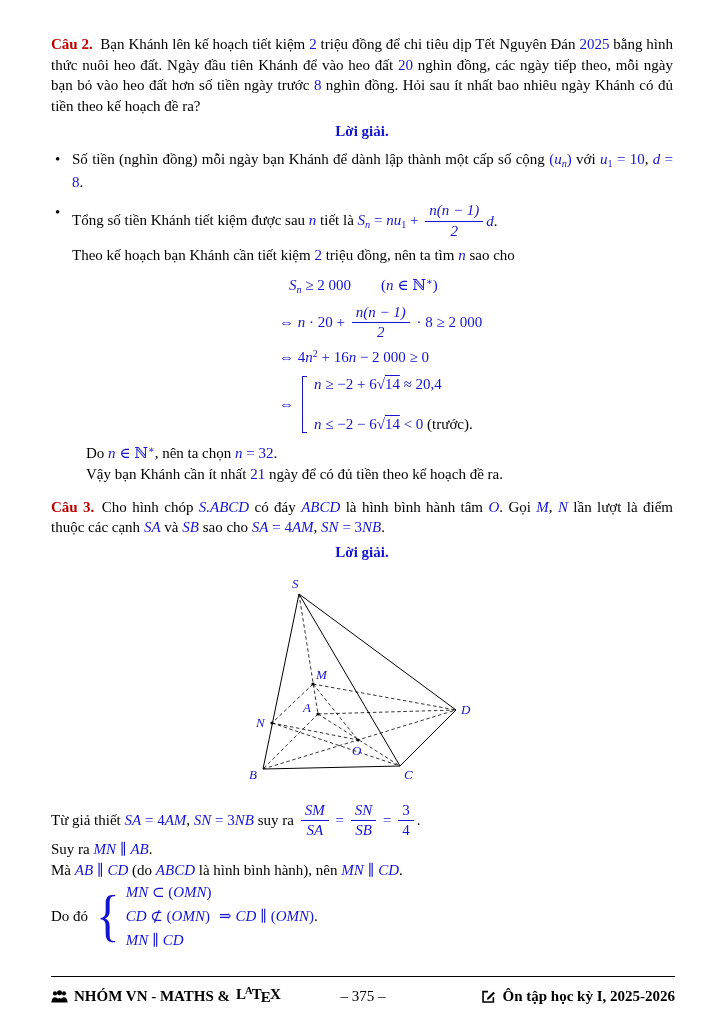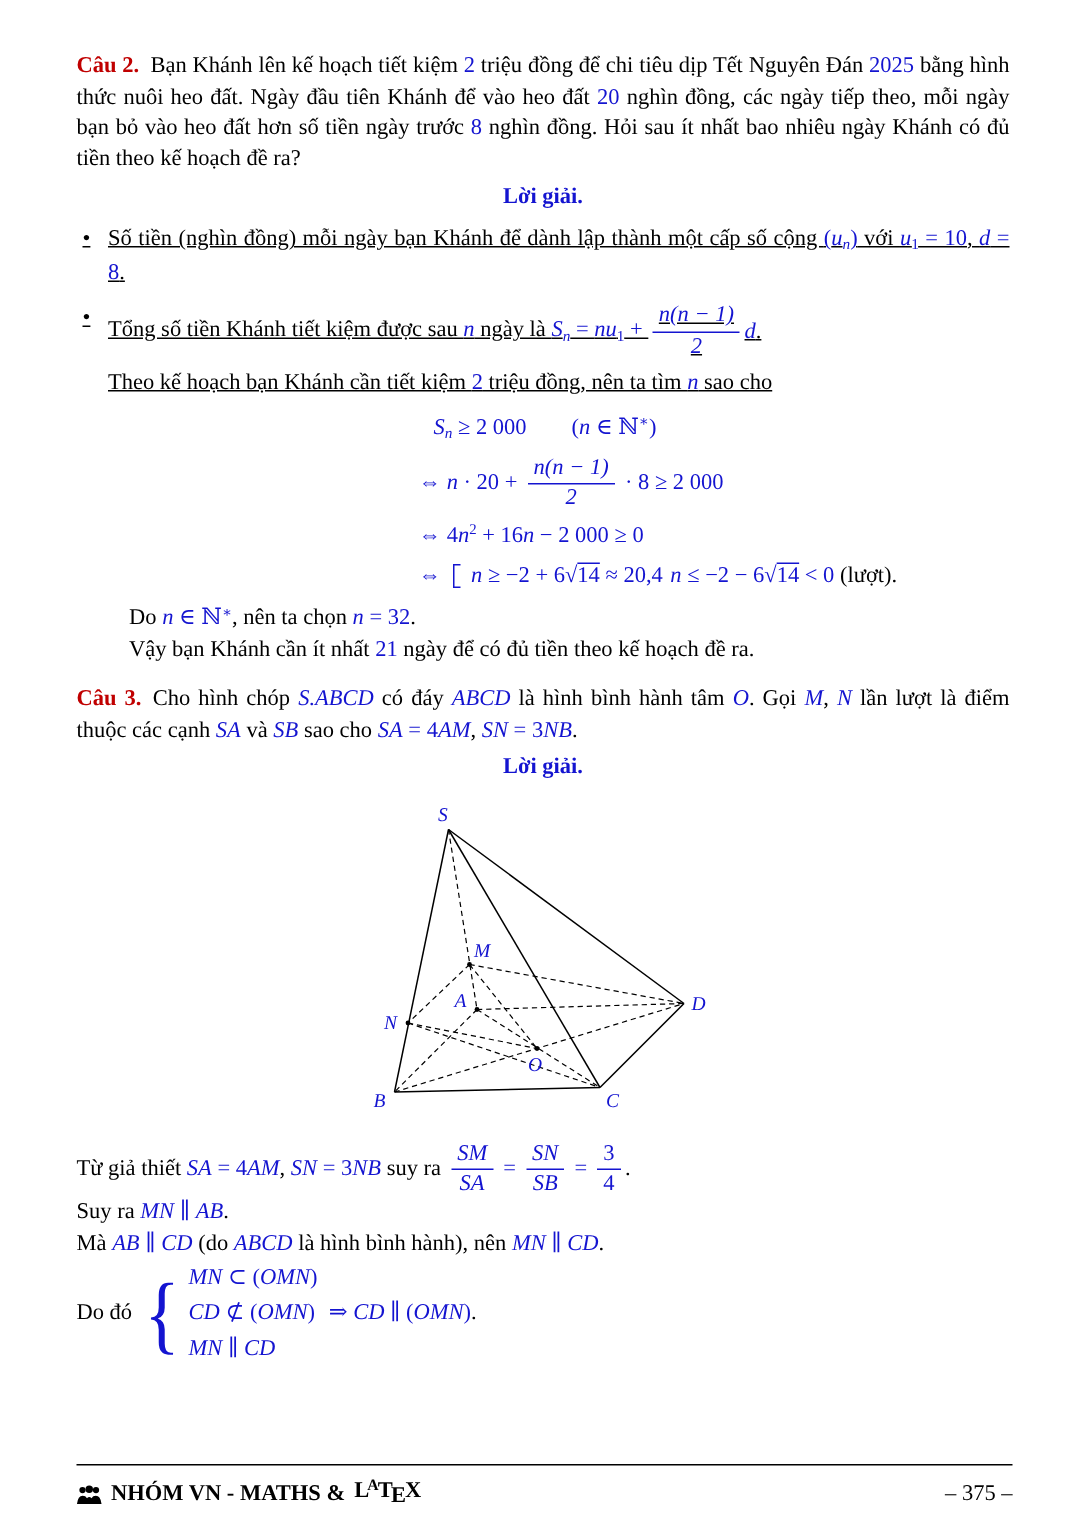--- a/index.html
+++ b/index.html
@@ -12,36 +12,36 @@
   .tk { color:#000; }
   .tr { color:var(--red); font-weight:bold; }
   .tm { color:var(--blue); font-style:italic; }
   .tn { color:var(--blue); font-family:"Liberation Serif","DejaVu Serif","DejaVu Sans",serif; }
   .tmsub { color:var(--blue); font-style:italic; font-size:68%; vertical-align:-0.3em; }
   .tnsub { color:var(--blue); font-size:68%; vertical-align:-0.3em; }
   .tsup  { color:var(--blue); font-size:66%; vertical-align:0.5em; }
   .tnov  { color:var(--blue); text-decoration:overline; }
   .loigiai { text-align:center; color:var(--blue); font-weight:bold; margin:4px 0 8px; }
   .bullets { margin-top:2px; }
-  .bullet-row { display:flex; margin:0 0 10px;text-decoration:underline; }
+  .bullet-row { display:flex; margin:0 0 10px; }
   .bullet-marker { width:17px; flex:0 0 17px; margin-left:4px; }
   .bullet-marker::before { content:"•"; }
   .bullet-body { flex:1; }
   .flexline { display:flex; align-items:center; flex-wrap:wrap; }
   .flexline .richwrap { white-space:pre; }
   .frac { display:inline-flex; flex-direction:column; align-items:center; color:var(--blue);
           font-style:italic; line-height:1.15; margin:0 3px; }
   .frac .fnum { border-bottom:1px solid var(--blue); padding:0 4px 1px; text-align:center; }
   .frac .fden { padding-top:1px; text-align:center; }
   .frac.up { font-style:normal; }
   .eqblock { margin:8px 0 8px 228px; }
   .eqblock .eqline { margin:6px 0; }
   .eqline1 { padding-left:10px; }
   .sqbr { align-self:stretch; width:5px; border:1.5px solid var(--blue); border-right:none; margin:2px 7px 2px 8px; }
-  .caserows { display:flex; flex-direction:row; gap:5px;align-items:center; }
+  .caserows { display:flex; flex-direction:column; gap:20px; }
   .indent35 { margin-left:35px; }
   .mt14 { margin-top:12px; }
   .figwrap { text-align:center; margin:4px 0 6px; }
   .figwrap svg { display:block; margin:0 auto; }
   .figlabel { font-family:"Liberation Serif","DejaVu Serif",serif; font-style:italic; font-size:13px; fill:var(--blue); }
   .fig-solid { stroke:#000; stroke-width:1; fill:none; }
   .fig-dash  { stroke:#000; stroke-width:0.8; fill:none; stroke-dasharray:3.5 2.6; }
   .curly { color:var(--blue); font-size:58px; line-height:1; margin:0 4px 0 2px; display:inline-block; transform:scaleX(0.85); }
   .sysrows { display:flex; flex-direction:column; gap:3px; }
   .footer { position:absolute; left:51px; right:50px; bottom:16px; border-top:1px solid #000;
@@ -67,21 +67,21 @@
 
       <div class="bullet-row">
         <span class="bullet-marker"></span>
         <div class="bullet-body para"><span class="tk">Số tiền (nghìn đồng) mỗi ngày bạn Khánh để dành lập thành một cấp số cộng </span><span class="tn">(</span><span class="tm">u</span><span class="tmsub">n</span><span class="tn">)</span><span class="tk"> với </span><span class="tm">u</span><span class="tnsub">1</span><span class="tn"> = 10</span><span class="tk">, </span><span class="tm">d</span><span class="tn"> = 8</span><span class="tk">.</span></div>
       </div>
 
       <div class="bullet-row">
         <span class="bullet-marker"></span>
         <div class="bullet-body">
           <div class="flexline">
-            <span class="richwrap"><span class="tk">Tổng số tiền Khánh tiết kiệm được sau </span><span class="tm">n</span><span class="tk"> ngày là </span><span class="tm">S</span><span class="tmsub">n</span><span class="tn"> = </span><span class="tm">nu</span><span class="tnsub">1</span><span class="tn"> + </span></span>
+            <span class="richwrap"><span class="tk">Tổng số tiền Khánh tiết kiệm được sau </span><span class="tm">n</span><span class="tk"> tiết là </span><span class="tm">S</span><span class="tmsub">n</span><span class="tn"> = </span><span class="tm">nu</span><span class="tnsub">1</span><span class="tn"> + </span></span>
             <span class="frac">
               <span class="fnum">n(n − 1)</span>
               <span class="fden">2</span>
             </span>
             <span class="richwrap"><span class="tm">d</span><span class="tk">.</span></span>
           </div>
           <div class="para" style="margin-top:5px;"><span class="tk">Theo kế hoạch bạn Khánh cần tiết kiệm </span><span class="tn">2</span><span class="tk"> triệu đồng, nên ta tìm </span><span class="tm">n</span><span class="tk"> sao cho</span></div>
         </div>
       </div>
     </div>
@@ -99,21 +99,21 @@
         <span class="richwrap"><span class="tn"> · 8 ≥ 2 000</span></span>
       </div>
       <div class="flexline eqline">
         <span class="richwrap"><span class="tn">⇔ 4</span><span class="tm">n</span><span class="tsup">2</span><span class="tn"> + 16</span><span class="tm">n</span><span class="tn"> − 2 000 ≥ 0</span></span>
       </div>
       <div class="flexline eqline">
         <span class="richwrap"><span class="tn">⇔</span></span>
         <div class="sqbr"></div>
         <div class="caserows">
           <div class="richwrap"><span class="tm">n</span><span class="tn"> ≥ −2 + 6</span><span class="tn">√</span><span class="tnov">14</span><span class="tn"> ≈ 20,4</span></div>
-          <div class="richwrap"><span class="tm">n</span><span class="tn"> ≤ −2 − 6</span><span class="tn">√</span><span class="tnov">14</span><span class="tn"> &lt; 0 </span><span class="tk">(lượt).</span></div>
+          <div class="richwrap"><span class="tm">n</span><span class="tn"> ≤ −2 − 6</span><span class="tn">√</span><span class="tnov">14</span><span class="tn"> &lt; 0 </span><span class="tk">(trước).</span></div>
         </div>
       </div>
     </div>
 
     <div class="indent35"><span class="tk">Do </span><span class="tm">n</span><span class="tn"> ∈ ℕ</span><span class="tsup">∗</span><span class="tk">, nên ta chọn </span><span class="tm">n</span><span class="tn"> = 32</span><span class="tk">.</span></div>
     <div class="indent35"><span class="tk">Vậy bạn Khánh cần ít nhất </span><span class="tn">21</span><span class="tk"> ngày để có đủ tiền theo kế hoạch đề ra.</span></div>
 
     <div class="para mt14"><span class="tr">Câu 3.</span><span class="tk"> Cho hình chóp </span><span class="tm">S.ABCD</span><span class="tk"> có đáy </span><span class="tm">ABCD</span><span class="tk"> là hình bình hành tâm </span><span class="tm">O</span><span class="tk">. Gọi </span><span class="tm">M</span><span class="tk">, </span><span class="tm">N</span><span class="tk"> lần lượt là điểm thuộc các cạnh </span><span class="tm">SA</span><span class="tk"> và </span><span class="tm">SB</span><span class="tk"> sao cho </span><span class="tm">SA</span><span class="tn"> = 4</span><span class="tm">AM</span><span class="tk">, </span><span class="tm">SN</span><span class="tn"> = 3</span><span class="tm">NB</span><span class="tk">.</span></div>
 
     <div class="loigiai">Lời giải.</div>
@@ -194,14 +194,21 @@
       <svg width="17" height="13" viewBox="0 0 17 13">
         <circle cx="4" cy="3.4" r="2.1" fill="#000"></circle>
         <circle cx="13" cy="3.4" r="2.1" fill="#000"></circle>
         <circle cx="8.5" cy="2.8" r="2.5" fill="#000"></circle>
         <path d="M0.3 12.6 Q1 7.2 4.1 7.2 Q6.1 7.2 7 8.8 Q7.7 8 8.5 8 Q9.3 8 10 8.8 Q10.9 7.2 12.9 7.2 Q16 7.2 16.7 12.6 Z" fill="#000"></path>
       </svg>
       <span>NHÓM VN - MATHS &amp; </span>
       <span class="latex"><span>L</span><span class="lA">A</span><span>T</span><span class="lE">E</span><span>X</span></span>
     </div>
     <div class="f-center">– 375 –</div>
+    <div class="f-right">
+      <svg width="15" height="15" viewBox="0 0 16 16">
+        <path d="M13.2 8.8 V13.8 H2.2 V2.8 H7.5" fill="none" stroke="#000" stroke-width="1.7"></path>
+        <path d="M6.8 9.2 L13.2 2.8 L14.8 4.4 L8.4 10.8 L6.2 11.4 Z" fill="#000"></path>
+      </svg>
+      <span>Ôn tập học kỳ I, 2025-2026</span>
+    </div>
   </div>
 </div>
 
 </body></html>

